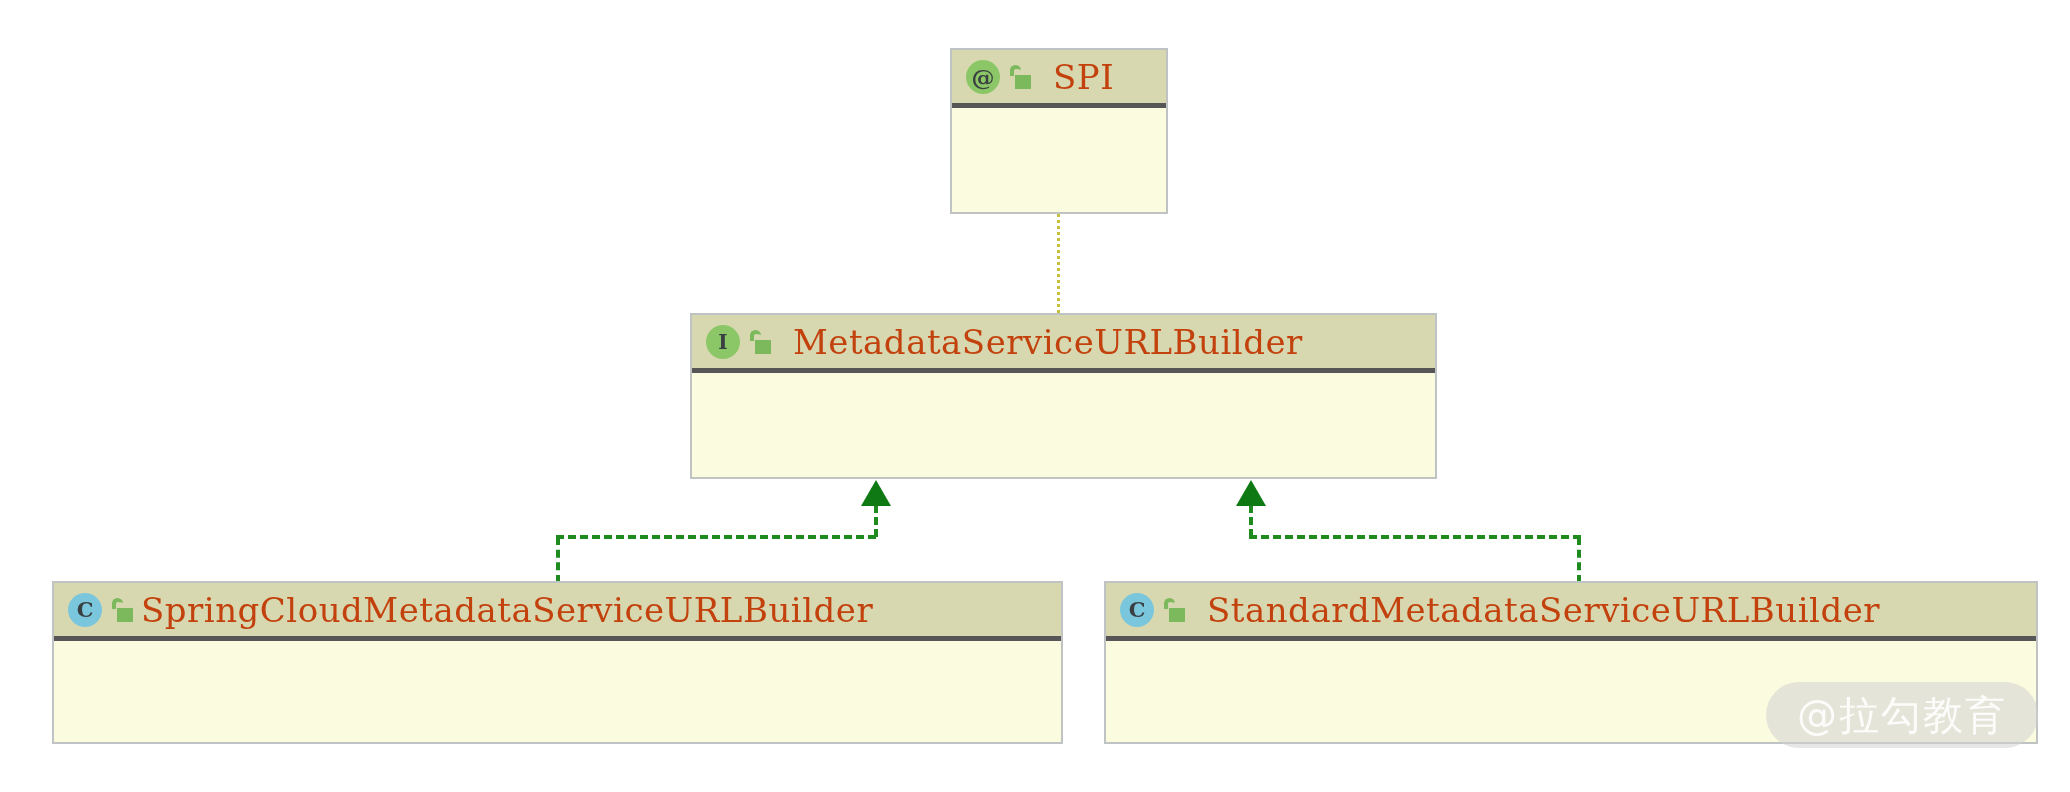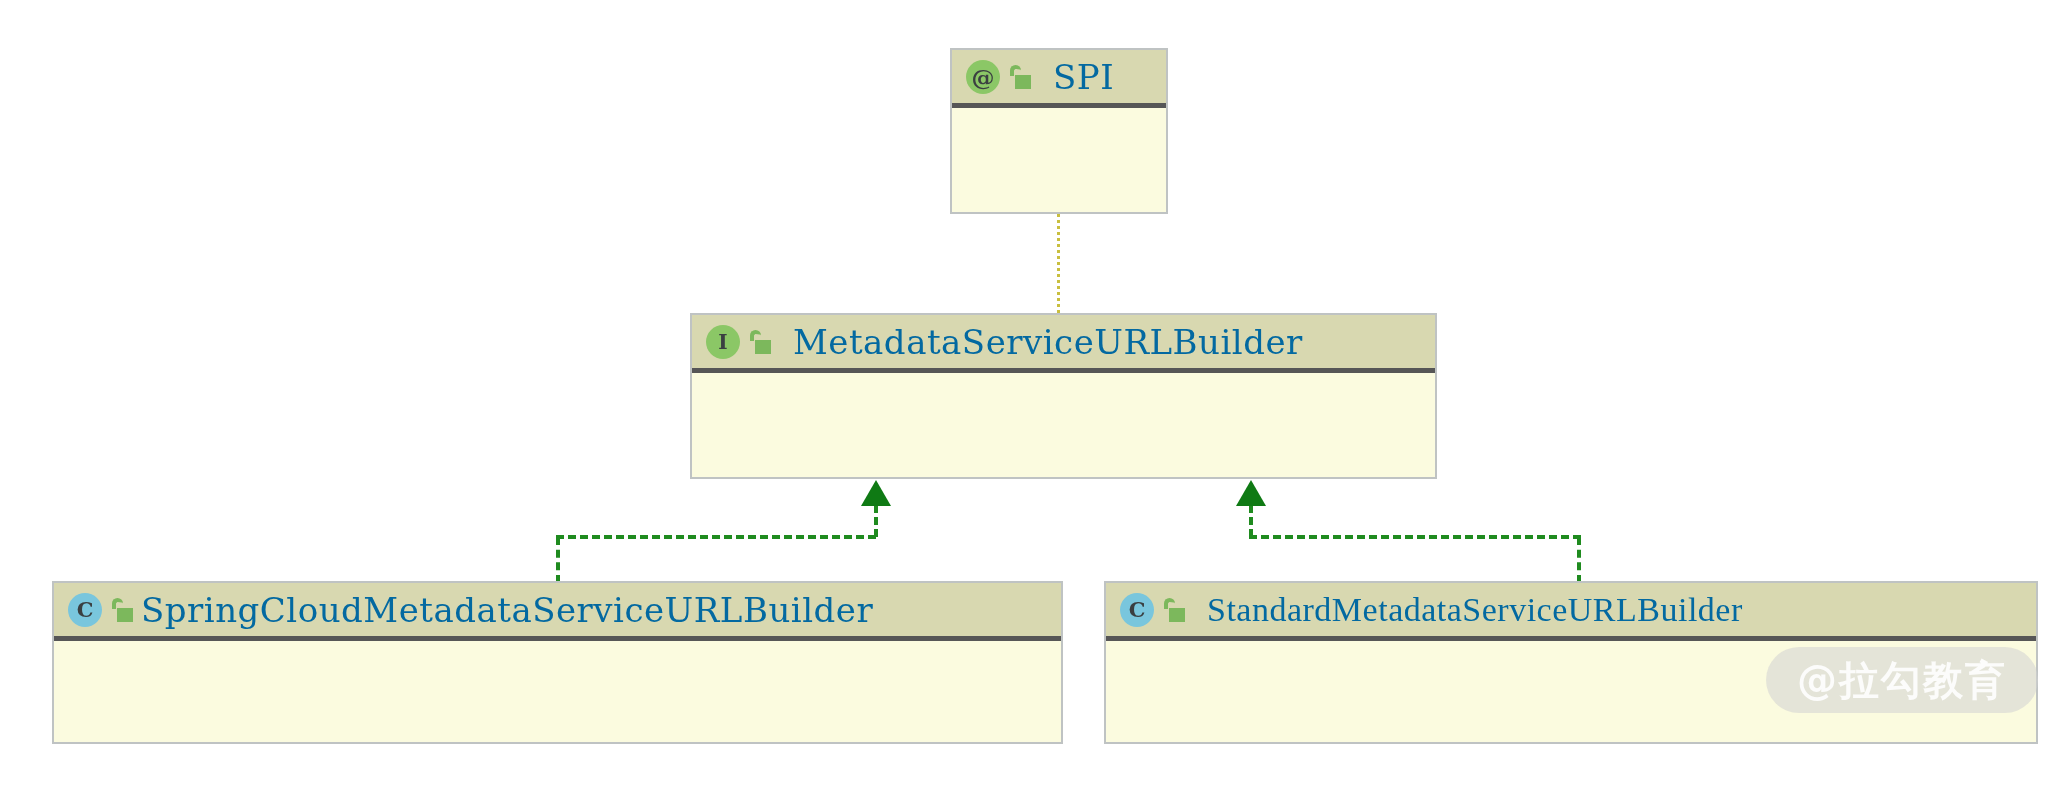--- a/index.html
+++ b/index.html
@@ -31,21 +31,21 @@
     background: #d8d8b0;
     border-bottom: 5px solid #565656;
     height: 58px;
     padding-left: 14px;
   }
   .uml-body {
     background: #fbfbdf;
   }
   .uml-title {
     font-family: "DejaVu Serif", "Liberation Serif", serif;
-    color: #0369a1;
+    color: #c2410c;
     white-space: nowrap;
     letter-spacing: 0.5px;
   }
   
   .kind-badge {
     flex: 0 0 auto;
     width: 34px;
     height: 34px;
     border-radius: 50%;
     display: flex;
@@ -179,20 +179,20 @@
     <div class="uml-body" style="height:100px;"></div>
   </div>
 
   <div class="uml-node" style="left:1104px; top:581px; width:934px; height:163px;">
     <div class="uml-header">
       <span class="kind-badge kind-class">C</span>
       <span class="lock-icon">
         <span class="shackle"></span>
           <span class="body"></span>
       </span>
-      <span class="uml-title" style="font-size:34px; margin-left:22px;font-family:Liberation Serif, serif;">StandardMetadataServiceURLBuilder</span>
+      <span class="uml-title" style="font-size:34px; margin-left:22px;">StandardMetadataServiceURLBuilder</span>
     </div>
     <div class="uml-body" style="height:100px;"></div>
   </div>
 
-  <div class="watermark" style="left:1766px; top:647px; width:272px; height:66px;font-weight:bold;">@拉勾教育</div>
+  <div class="watermark" style="left:1766px; top:682px; width:272px; height:66px;">@拉勾教育</div>
 
 </div>
 
 </body></html>

